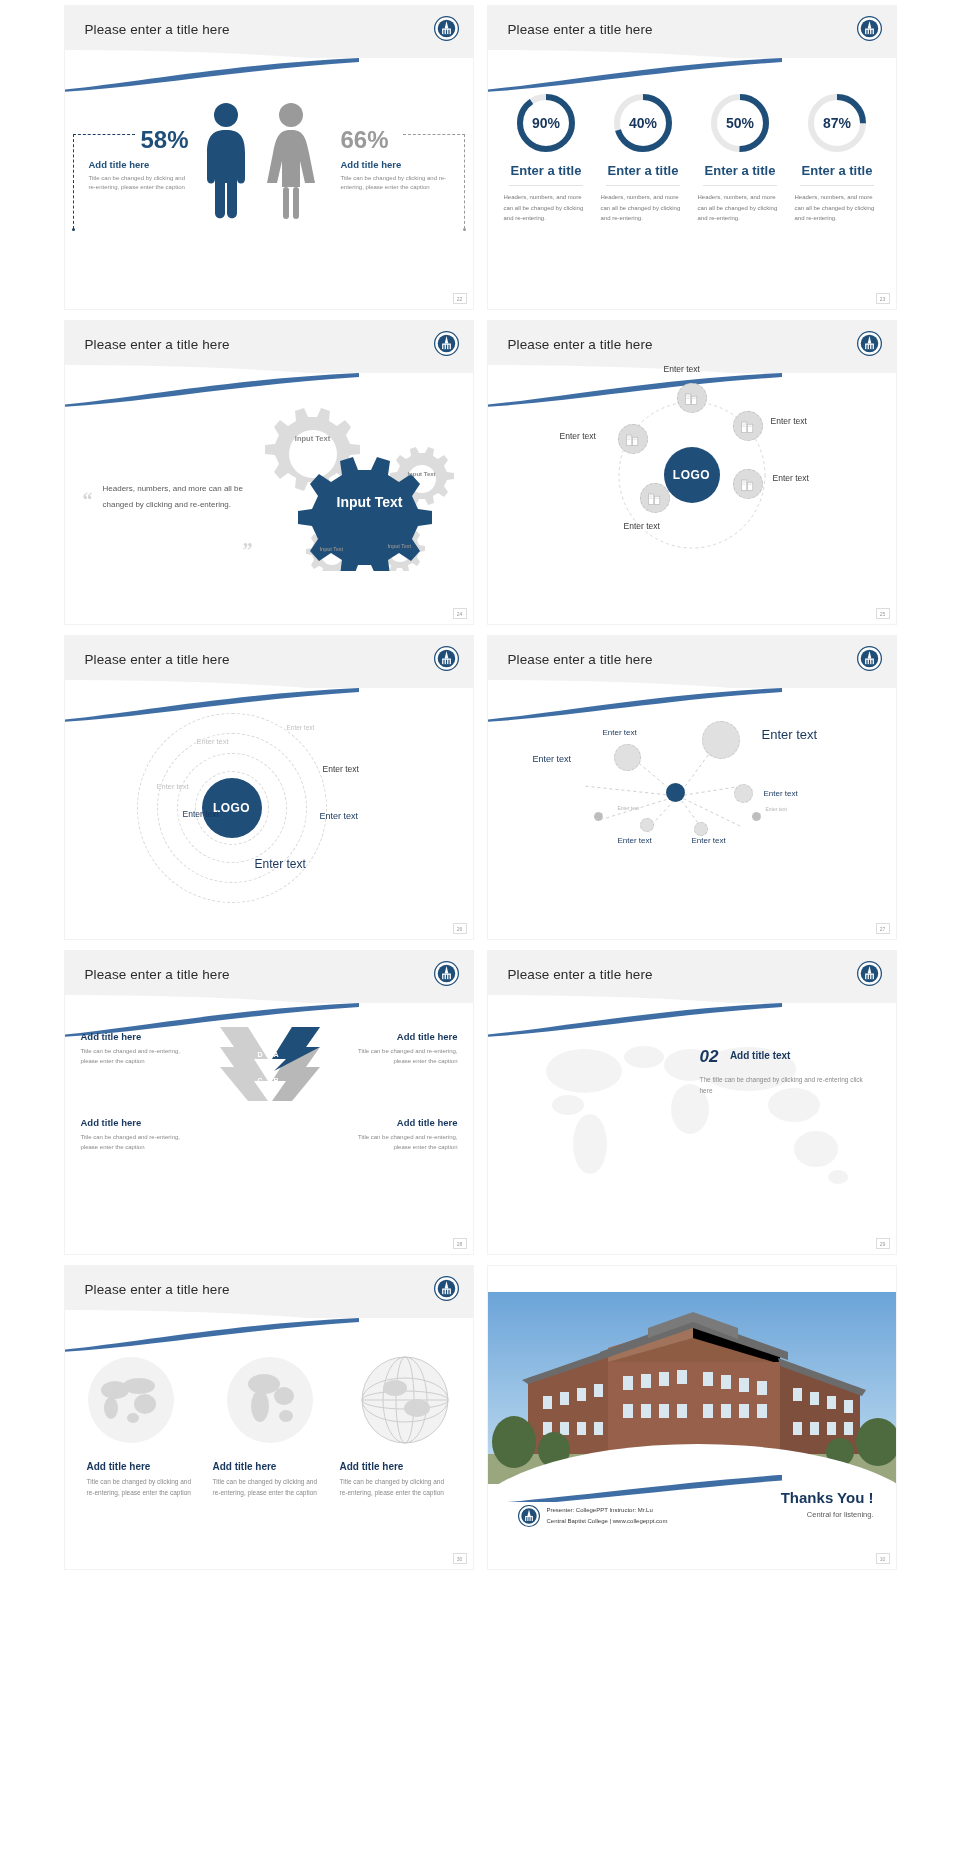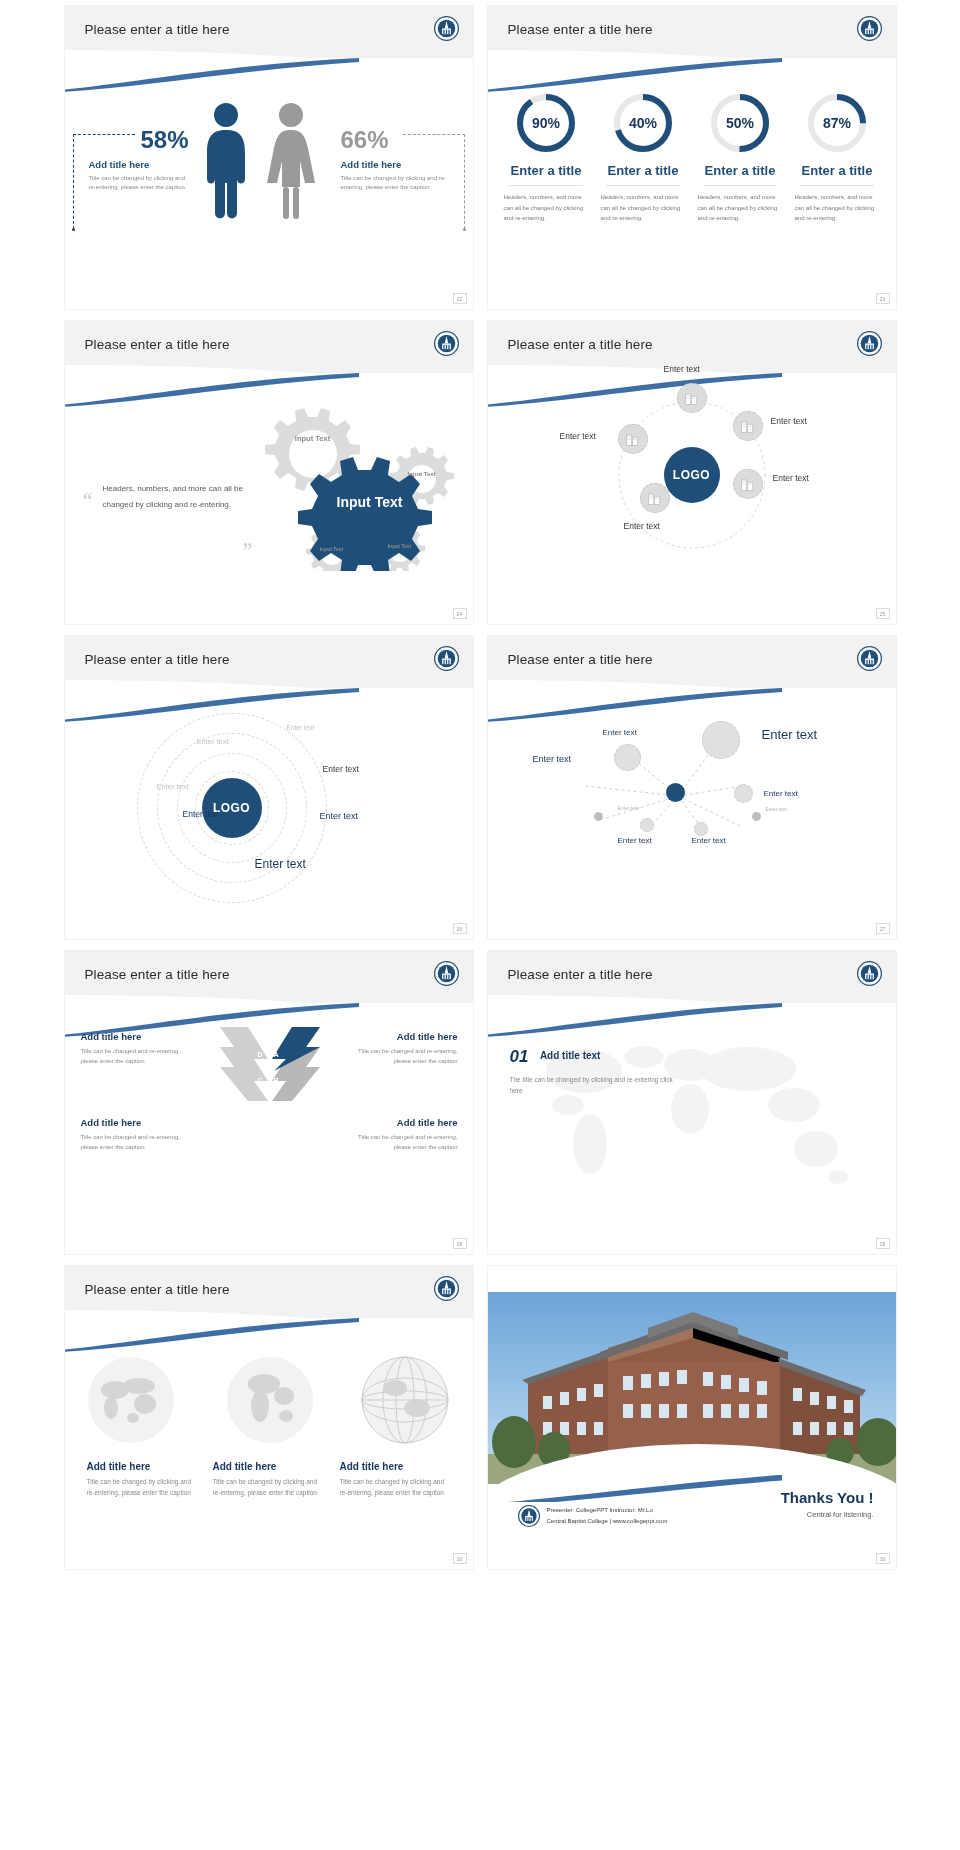--- a/index.html
+++ b/index.html
@@ -646,22 +646,22 @@
         <ellipse cx="196" cy="56" rx="26" ry="16"></ellipse>
         <ellipse cx="196" cy="100" rx="19" ry="25"></ellipse>
         <ellipse cx="254" cy="60" rx="48" ry="22"></ellipse>
         <ellipse cx="300" cy="96" rx="26" ry="17"></ellipse>
         <ellipse cx="322" cy="140" rx="22" ry="18"></ellipse>
         <ellipse cx="344" cy="168" rx="10" ry="7"></ellipse>
         <ellipse cx="150" cy="48" rx="20" ry="11"></ellipse>
       </g>
     </svg>
 
-    <div class="numblk" style="left:22px;width:170px;">
-      <span class="bignum">01</span>
+    <div class="numblk" style="left:212px;width:175px;">
+      <span class="bignum">02</span>
       <span class="numttl">Add title text</span>
       <div class="numbody">The title can be changed by clicking and re-entering click here</div>
     </div>
 
     <div class="pagenum">29</div>
   </div>
 
   <div class="slide">
     <div class="hdr"></div>
     <div class="hdr-white"></div>

